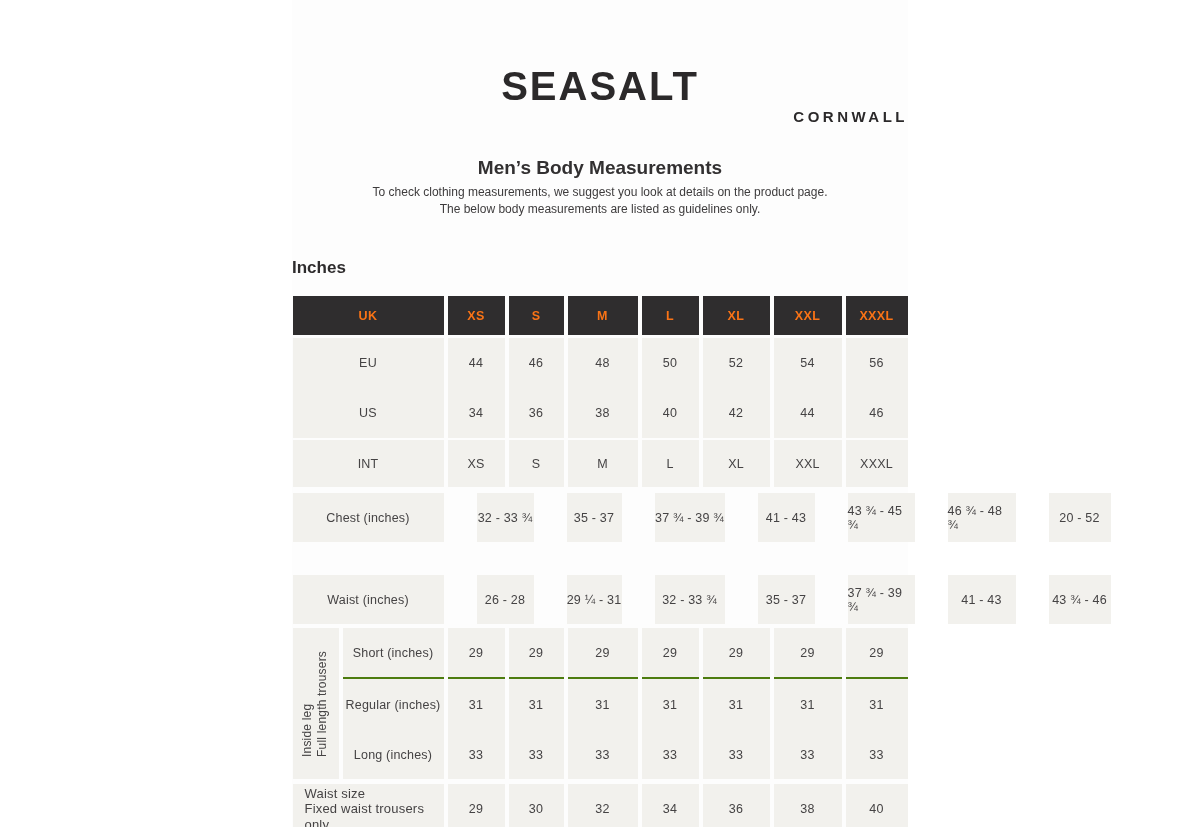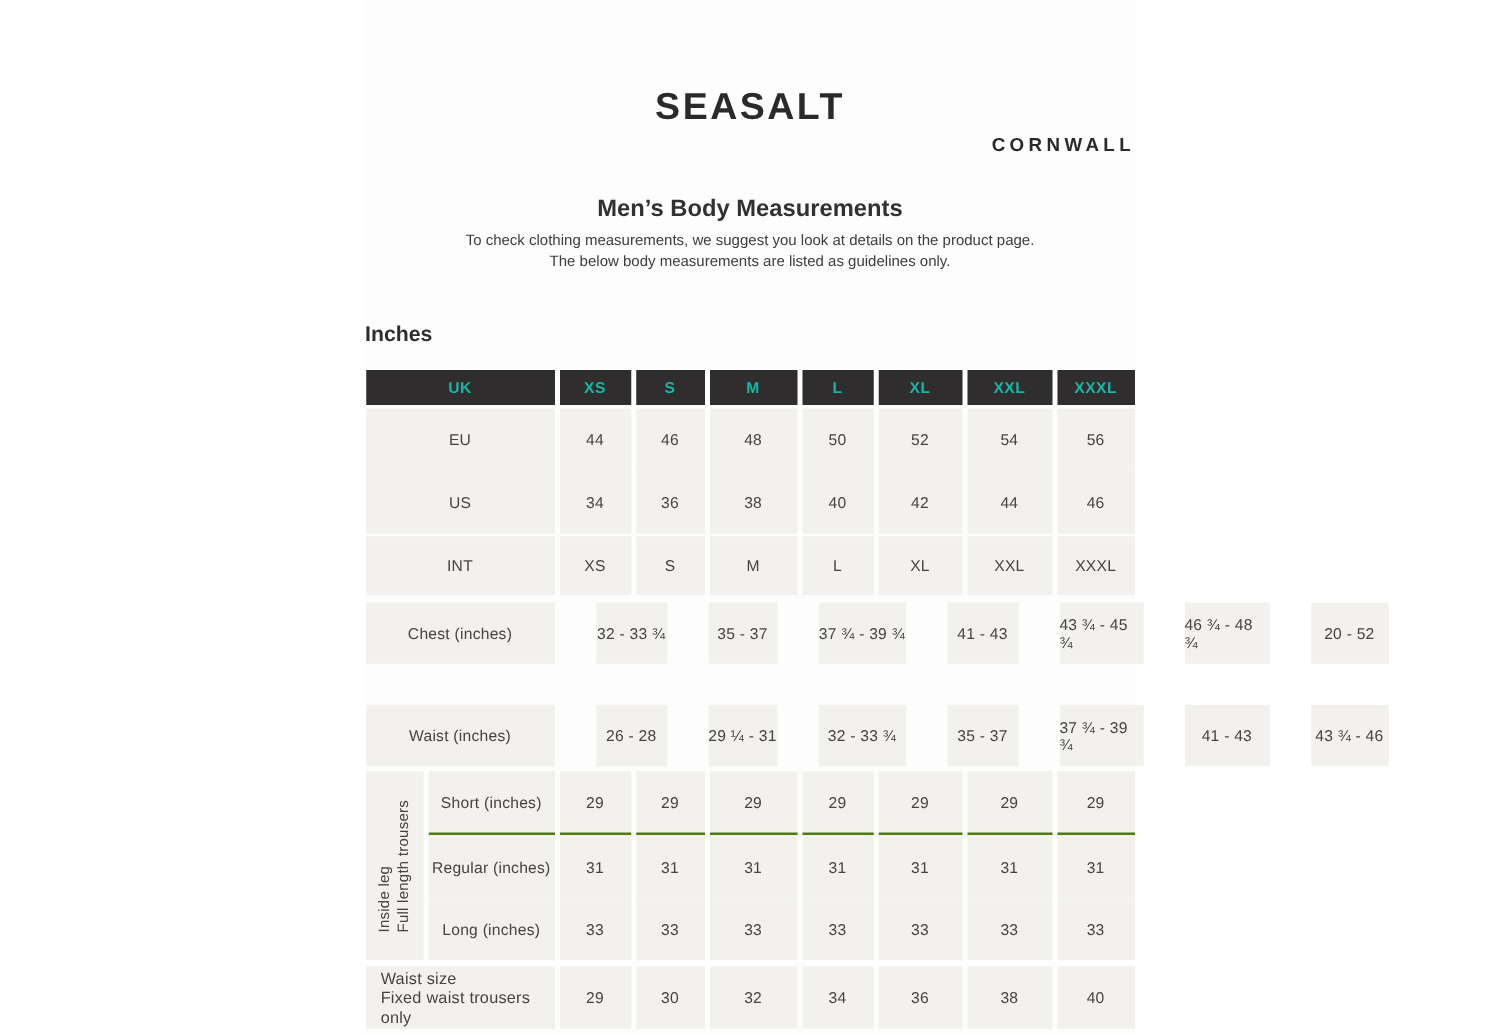--- a/index.html
+++ b/index.html
@@ -12,21 +12,21 @@
   }
   .content {
     width:616px; height:827px;
     margin:0 auto;
     background:#fdfdfd;
     padding-top:66px;
   }
   
   .logo {
     text-align:center;
-    font-size:30px; line-height:40px;
+    font-size:40px; line-height:40px;
     font-weight:bold; letter-spacing:2px;
     color:#2b292a;
   }
   .logo-sub {
     text-align:right;
     margin-top:4px;
     font-size:15px; line-height:14px;
     font-weight:bold; letter-spacing:3.5px;
     color:#2b292a;
   }
@@ -51,22 +51,22 @@
     color:#2e2c2d;
   }
   
   .table-wrap { width:615px; margin:17px auto 0 auto; }
   .band {
     display:grid;
     grid-template-columns:151px 57px 55px 70px 57px 67px 68px 62px;
     column-gap:4px;
   }
   .hc {
-    background:#2f2d2e; color:#14b8a6;
-    height:28px;
+    background:#2f2d2e; color:#f97316;
+    height:39px;
     display:flex; align-items:center; justify-content:center;
     font-size:12.5px; font-weight:bold; letter-spacing:0.4px;
   }
   .c {
     background:#f2f1ed;
     display:flex; align-items:center; justify-content:center;
     font-size:12.5px; color:#454344;
     letter-spacing:0.2px;
   }
   .band-header   { margin-bottom:3px; }

